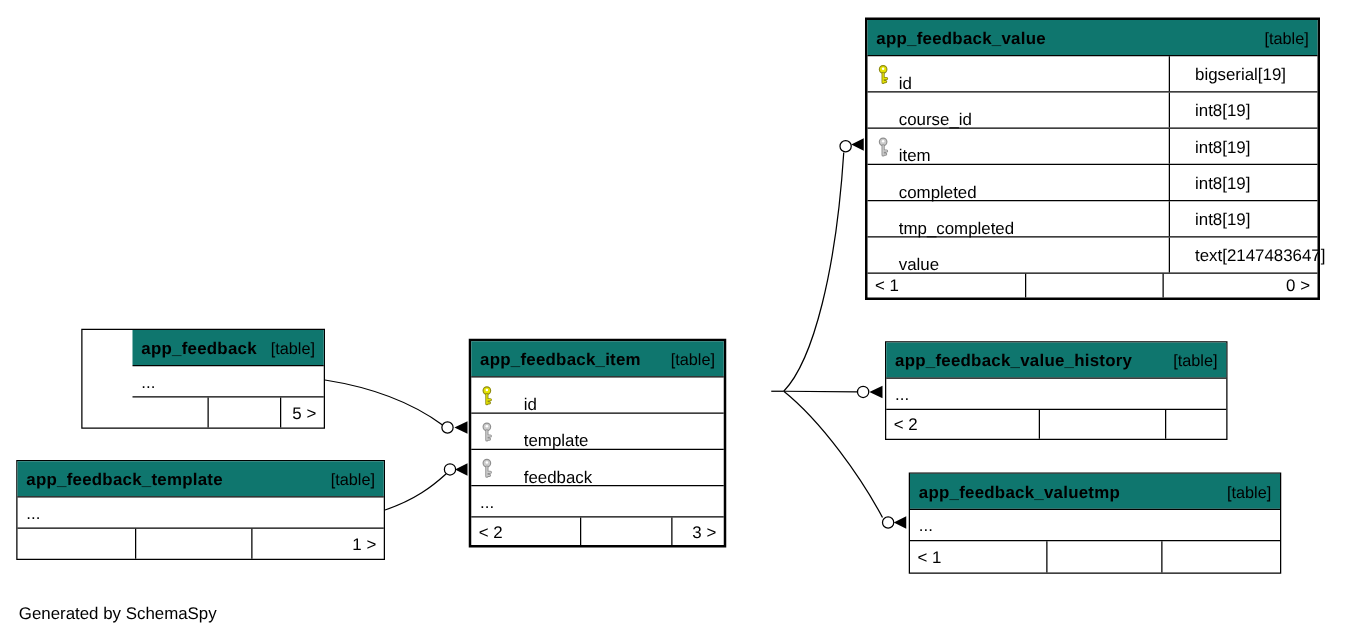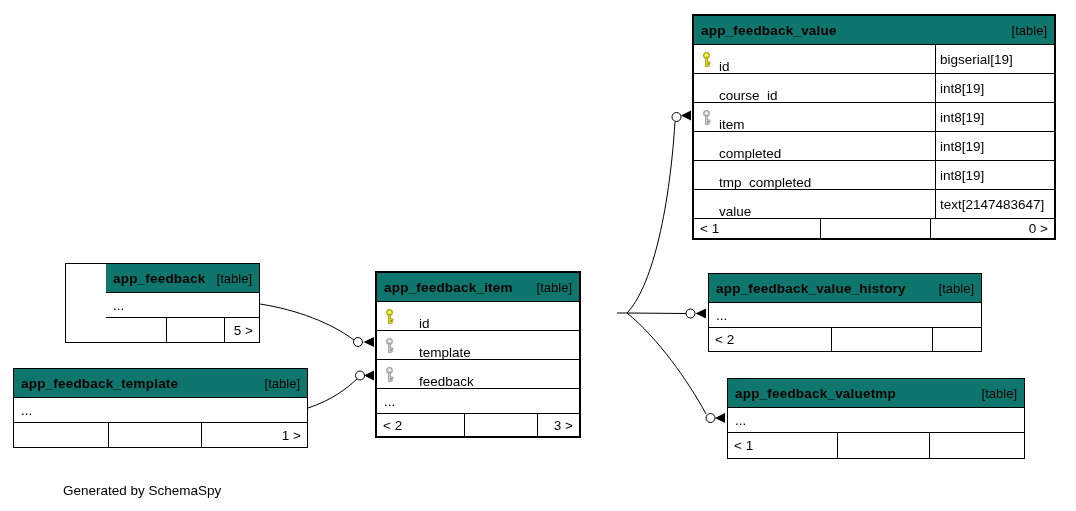--- a/index.html
+++ b/index.html
@@ -42,21 +42,21 @@
   .trow.data{height:29px;}
   .trow.dots{height:25px;padding-left:7px;}
   .keyspot{flex:0 0 12px;margin-left:7px;display:flex;align-items:center;}
   .cname-text{margin-left:6px;white-space:nowrap;margin-top:15px;}
   .item-table .cname-text{margin-left:23px;}
   .cname{width:222px;align-self:stretch;display:flex;align-items:center;flex:0 0 auto;}
   .ctype{
     flex:1;align-self:stretch;
     border-left:1px solid #000;
     display:flex;align-items:center;
-    padding-left:4px;white-space:nowrap;
+    padding-left:20px;white-space:nowrap;
   }
   .tfoot{
     flex:1 1 auto;
     border-top:1px solid #000;
     display:flex;
     font-size:13.5px;
   }
   .fc{display:flex;align-items:center;padding:0 6px;box-sizing:border-box;}
   .fc1,.fc2{border-right:1px solid #000;}
   .fc3{flex:1;justify-content:flex-end;}
@@ -89,21 +89,20 @@
   
   #rels{position:absolute;left:0;top:0;pointer-events:none;}
   #rels path.curve{fill:none;stroke:#000;stroke-width:1;}
   #rels circle.zero{fill:#fff;stroke:#000;stroke-width:1;}
   #rels polygon.arrow{fill:#000;stroke:none;}
 
   
   #caption{
     position:absolute;left:15px;top:483px;
     font-size:13.5px;
-    margin-left:48px;
   }
 </style>
 </head>
 <body>
 
 <div class="etable thick" id="t-value">
   <div class="thead">
     <span class="tname">app_feedback_value</span>
     <span class="ttag">[table]</span>
   </div>

